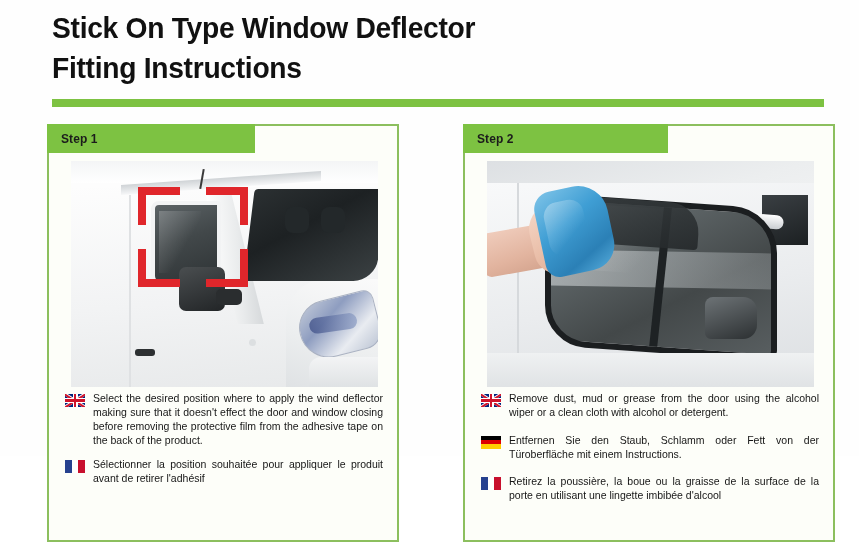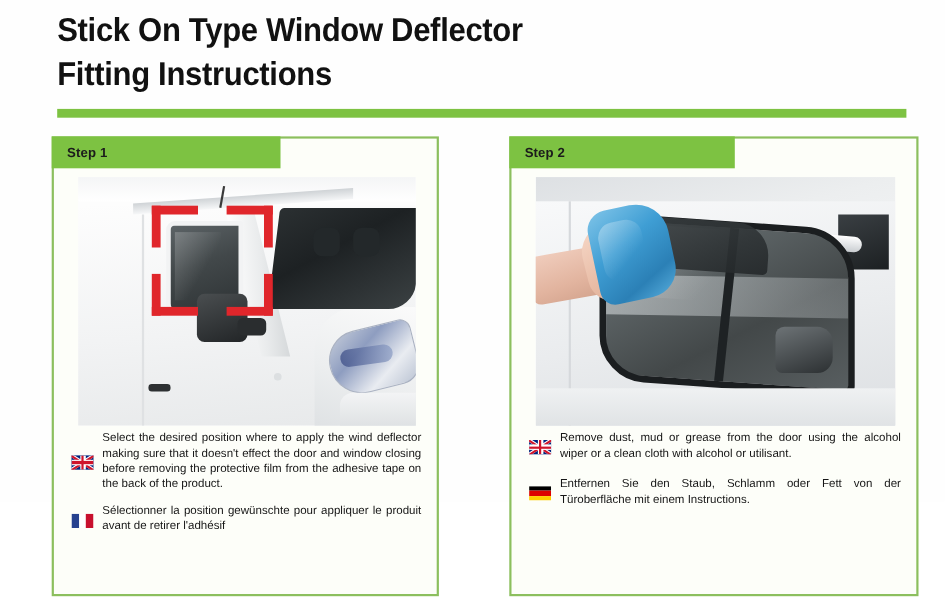--- a/index.html
+++ b/index.html
@@ -239,21 +239,21 @@
     transform: rotate(-12deg);
   }
   .p2 .cloth::after {
     content: ""; position: absolute; left: 8px; top: 12px;
     width: 40px; height: 54px; border-radius: 14px;
     background: linear-gradient(140deg,rgba(255,255,255,.35),rgba(255,255,255,0) 65%);
   }
 
   
   .text-area { position: absolute; left: 6px; top: 266px; right: 8px; }
-  .lang-row { display: flex; align-items: center; margin-bottom: 11px; }
+  .lang-row { display: flex; align-items: flex-start; margin-bottom: 11px; }
   .flag { flex: 0 0 auto; width: 20px; height: 13px; margin: 2px 8px 0 10px; position: relative; overflow: hidden; }
   .lang-text {
     font-size: 10.5px; line-height: 1.32; color: #161616;
     text-align: justify; flex: 1 1 auto; padding-right: 6px;
   }
   .panel-right .lang-row { margin-bottom: 14px; }
 
   
   .flag-uk { background: #00247d; }
   .flag-uk span { position: absolute; display: block; }
@@ -339,21 +339,21 @@
             <span class="cr-v"></span>
         </span>
         <span class="lang-text">Select the desired position where to apply the wind deflector making sure that it doesn't effect the door and window closing before removing the protective film from the adhesive tape on the back of the product.</span>
       </div>
       <div class="lang-row">
         <span class="flag flag-fr">
           <span class="s1"></span>
             <span class="s2"></span>
             <span class="s3"></span>
         </span>
-        <span class="lang-text">Sélectionner la position gewünschte pour appliquer le produit avant de retirer l'adhésif</span>
+        <span class="lang-text">Sélectionner la position souhaitée pour appliquer le produit avant de retirer l'adhésif</span>
       </div>
     </div>
   </div>
 
   <div class="panel panel-right">
     <div class="step-header">
       <span class="step-header-label">Step 2</span>
     </div>
 
     <div class="photo">
@@ -382,26 +382,34 @@
         <span class="flag flag-uk">
           <span class="d1"></span>
             <span class="d2"></span>
             <span class="d3"></span>
             <span class="d4"></span>
           <span class="cw-h"></span>
             <span class="cw-v"></span>
             <span class="cr-h"></span>
             <span class="cr-v"></span>
         </span>
-        <span class="lang-text">Remove dust, mud or grease from the door using the alcohol wiper or a  clean cloth with alcohol or utilisant.</span>
+        <span class="lang-text">Remove dust, mud or grease from the door using the alcohol wiper or a  clean cloth with alcohol or detergent.</span>
       </div>
       <div class="lang-row">
         <span class="flag flag-de">
           <span class="s1"></span>
             <span class="s2"></span>
             <span class="s3"></span>
         </span>
         <span class="lang-text">Entfernen Sie den Staub, Schlamm oder Fett von der Türoberfläche mit einem Instructions.</span>
       </div>
+      <div class="lang-row">
+        <span class="flag flag-fr">
+          <span class="s1"></span>
+            <span class="s2"></span>
+            <span class="s3"></span>
+        </span>
+        <span class="lang-text">Retirez la poussière, la boue ou la graisse de la surface de la porte en utilisant une lingette imbibée d'alcool</span>
+      </div>
     </div>
   </div>
 
 </div>
 
 </body></html>

